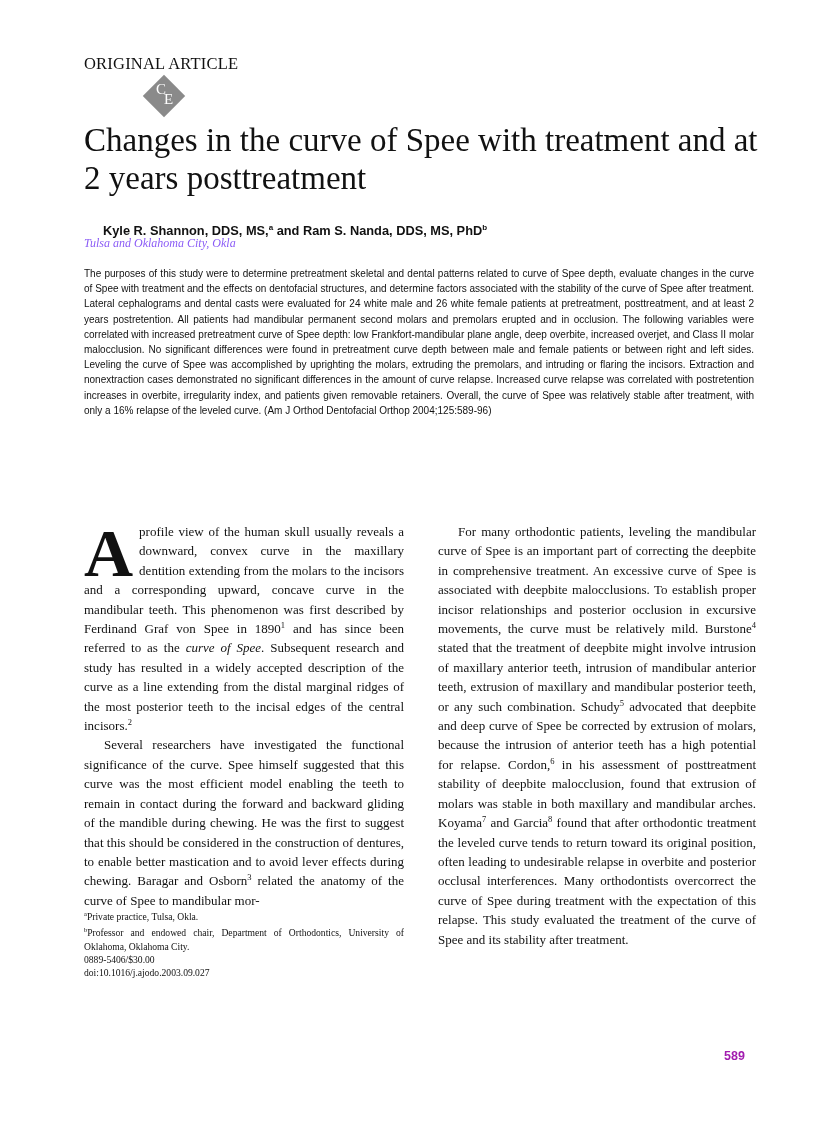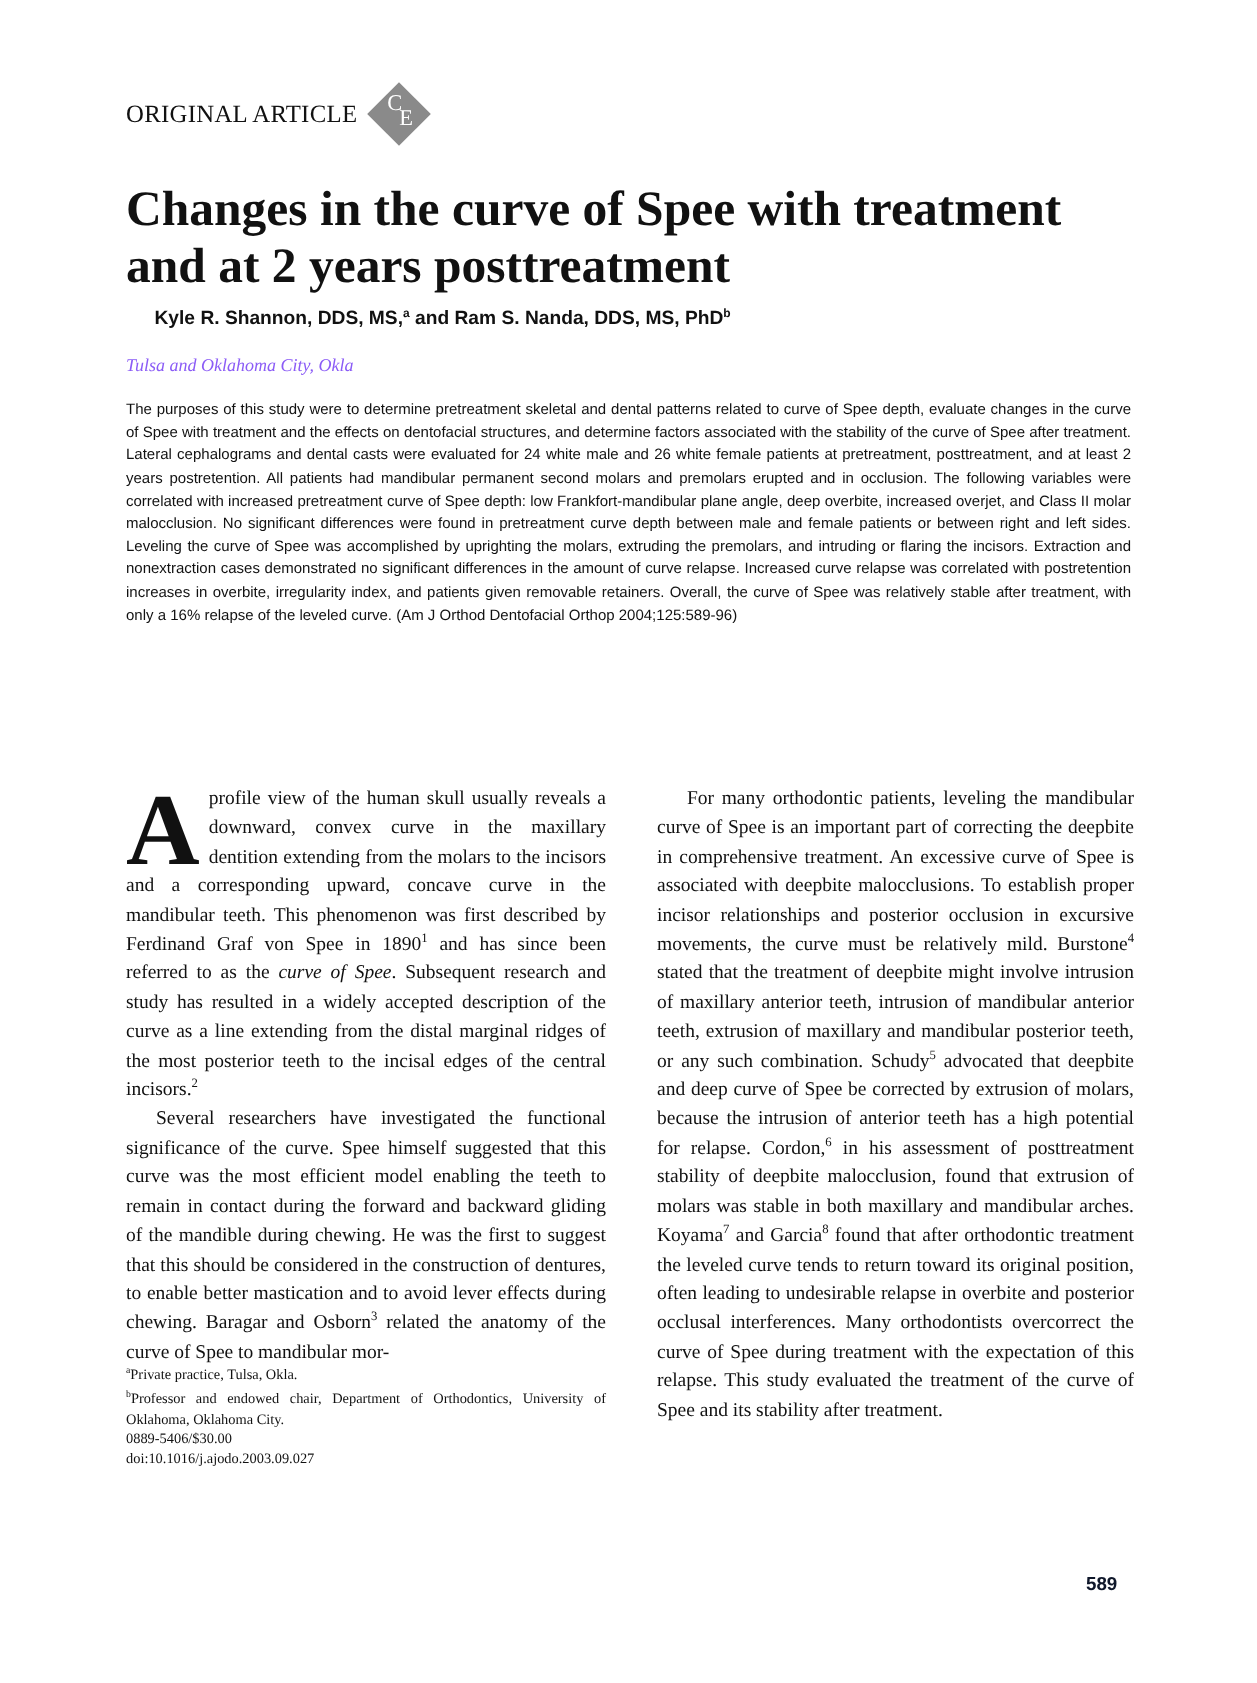--- a/index.html
+++ b/index.html
@@ -1,46 +1,46 @@
 <!DOCTYPE html>
 <html><head>
   <meta charset="utf-8">
   <style>
     html, body { margin: 0; padding: 0; background: #ffffff; }
     body { width: 838px; height: 1122px; position: relative; overflow: hidden; color: #1a1a1a; }
     .page { position: absolute; left: 0; top: 0; width: 838px; height: 1122px; }
 
-    .header { position: absolute; left: 84px; top: 54px; display: flex; align-items: center; }
+    .header { position: absolute; left: 84px; top: 54px; display: flex; align-items: center; flex-direction: column; }
     .header-label { font-family: "Liberation Serif", serif; font-size: 16.5px; letter-spacing: 0.2px; color: #111; }
     .ce-badge { position: relative; width: 44px; height: 44px; margin-left: 6px; }
     .ce-diamond { position: absolute; left: 7px; top: 7px; width: 30px; height: 30px; background: #8a8a8a; transform: rotate(45deg); }
     .ce-c { position: absolute; left: 14px; top: 7px; font-family: "Liberation Serif", serif; font-size: 15px; color: #fff; }
     .ce-e { position: absolute; left: 22px; top: 17px; font-family: "Liberation Serif", serif; font-size: 15px; color: #fff; }
 
-    .title { position: absolute; left: 84px; top: 121px; width: 680px; font-family: "Liberation Serif", serif; font-size: 33px; line-height: 38px; color: #111; margin: 0; font-weight: bold; }
+    .title { position: absolute; left: 84px; top: 121px; width: 680px; font-family: "Liberation Serif", serif; font-size: 33px; line-height: 38px; color: #111; margin: 0; font-weight: normal; }
 
-    .authors { position: absolute; left: 84px; top: 204px; font-family: "Liberation Sans", sans-serif; font-size: 12.8px; font-weight: bold; color: #111; padding-left: 19px; }
+    .authors { position: absolute; left: 84px; top: 223px; font-family: "Liberation Sans", sans-serif; font-size: 12.8px; font-weight: bold; color: #111; padding-left: 19px; }
     .authors sup { font-size: 8px; font-weight: bold; }
     .affil { position: absolute; left: 84px; top: 236px; font-family: "Liberation Serif", serif; font-style: italic; font-size: 12px; color: #8b5cf6; }
 
     .abstract { position: absolute; left: 84px; top: 266px; width: 670px; font-family: "Liberation Sans", sans-serif; font-size: 10px; line-height: 15.2px; text-align: justify; color: #111; margin: 0; }
 
     .col { position: absolute; font-family: "Liberation Serif", serif; font-size: 13px; line-height: 19.4px; text-align: justify; color: #111; hyphens: manual; }
     .col-left { left: 84px; top: 522px; width: 320px; }
     .col-right { left: 438px; top: 522px; width: 318px; }
     .col p { margin: 0; }
     .col p.indent { text-indent: 20px; }
     .col sup { font-size: 8.5px; line-height: 0; }
     .dropcap { float: left; font-family: "Liberation Serif", serif; font-size: 68px; line-height: 54px; font-weight: bold; margin: 4px 6px 0 0; color: #111; }
 
     .footnotes { position: absolute; left: 84px; top: 907px; width: 320px; font-family: "Liberation Serif", serif; font-size: 9.6px; line-height: 13.2px; color: #111; }
     .footnotes div { margin: 0; text-align: justify; }
     .footnotes sup { font-size: 6.5px; }
 
-    .page-number { position: absolute; left: 724px; top: 1049px; font-family: "Liberation Sans", sans-serif; font-size: 12.5px; font-weight: bold; color: #0f172a; }
+    .page-number { position: absolute; left: 724px; top: 1049px; font-family: "Liberation Sans", sans-serif; font-size: 12.5px; font-weight: bold; color: #a21caf; }
   </style>
 </head>
 <body>
 
 <div class="page">
 
   <div class="header">
     <span class="header-label">ORIGINAL ARTICLE</span>
     <span class="ce-badge">
       <span class="ce-diamond"></span>

